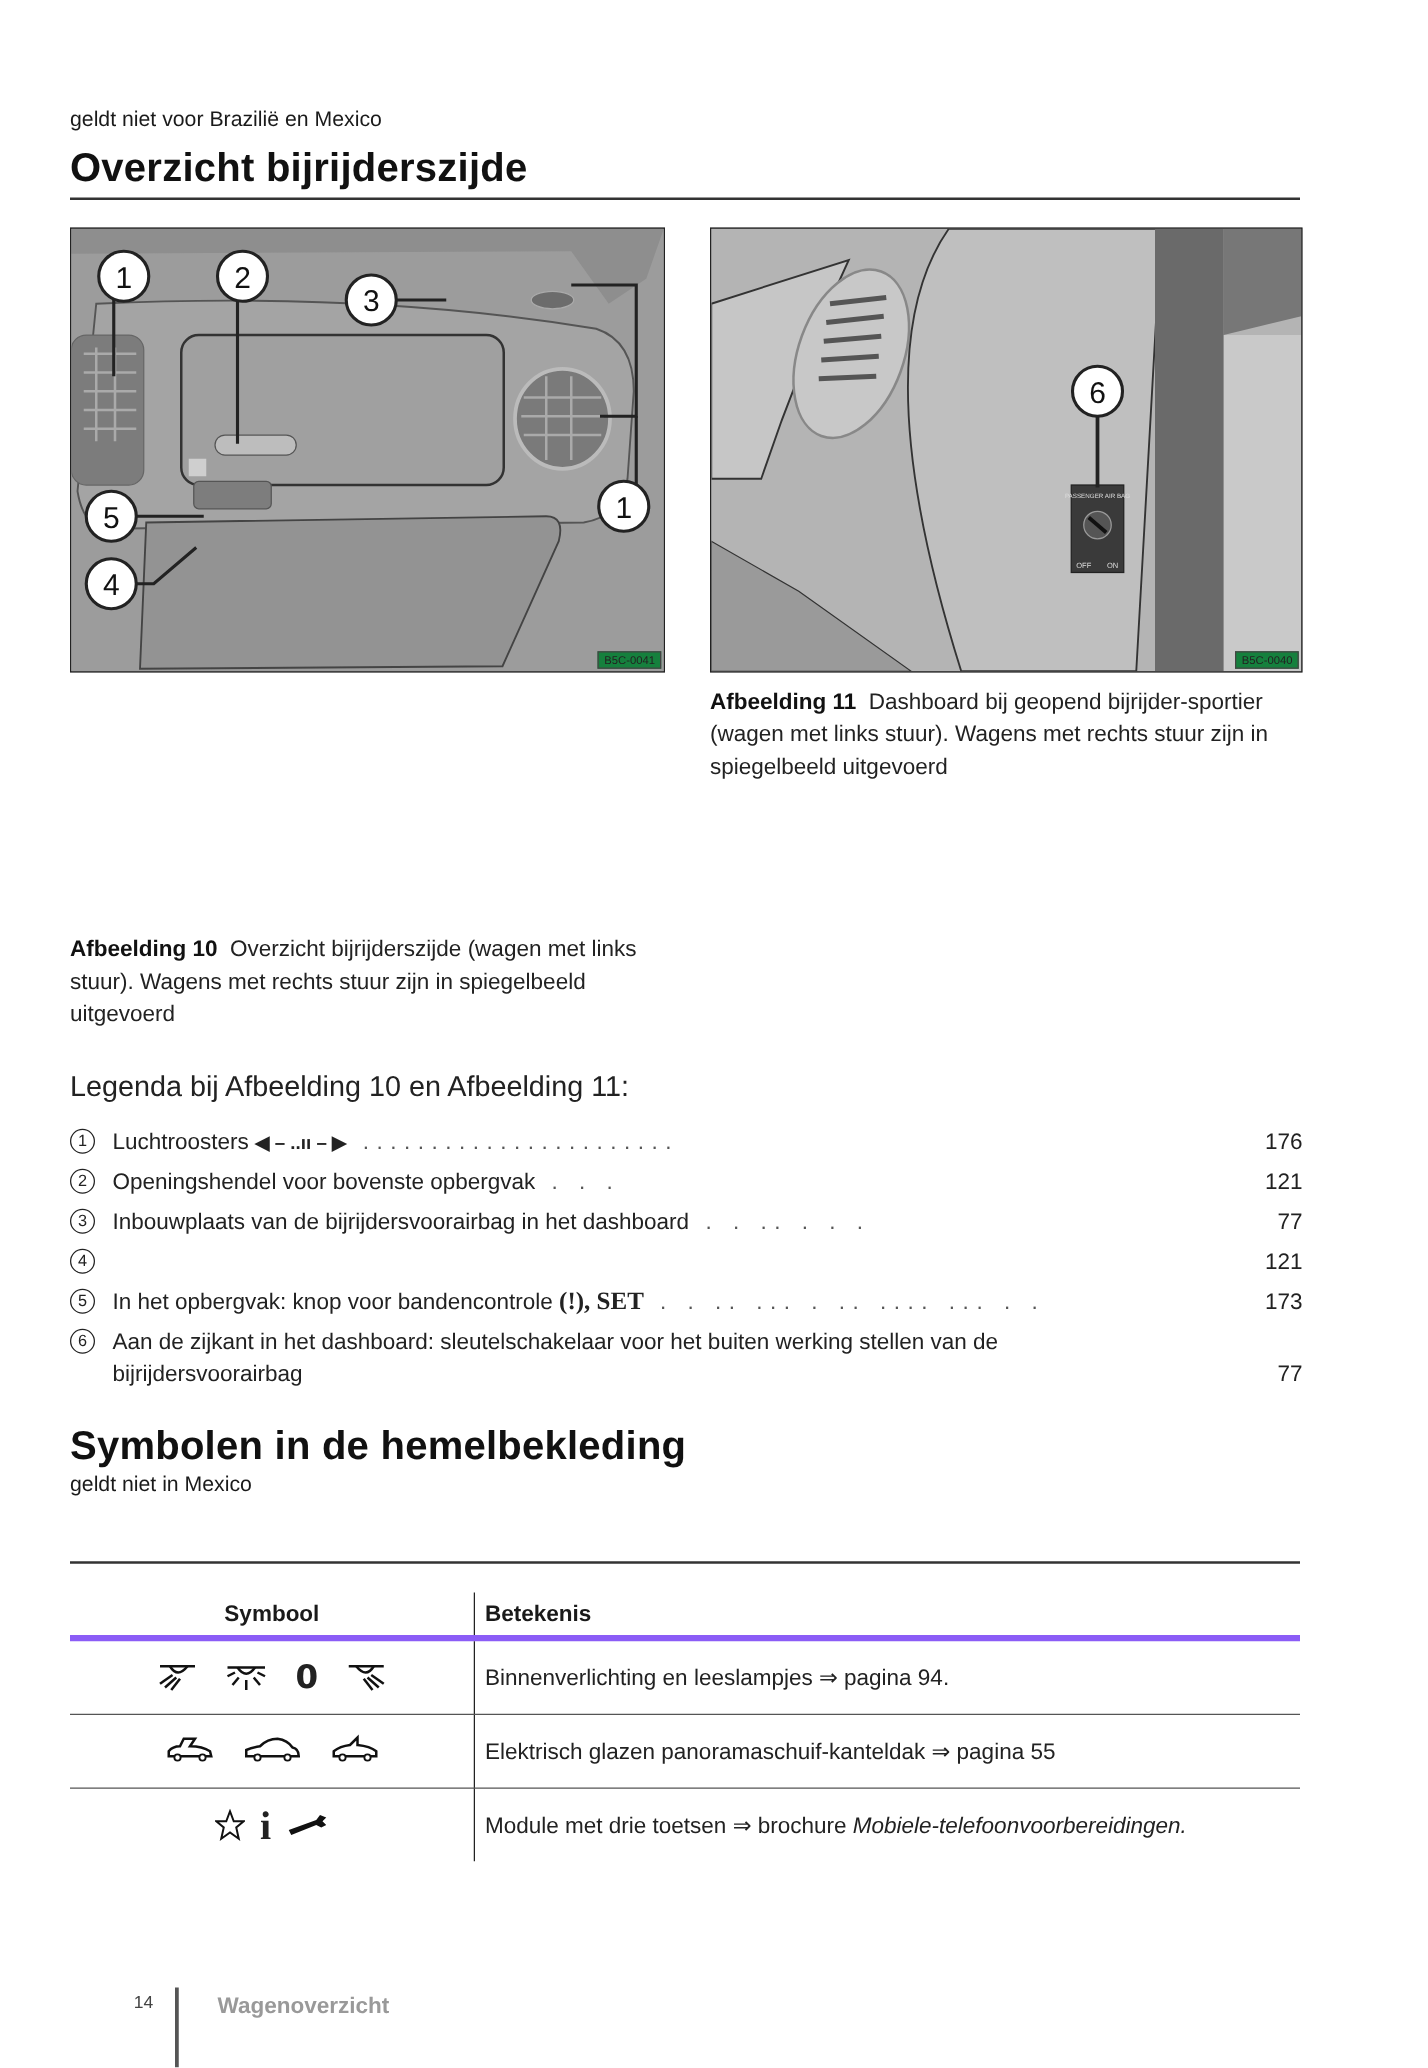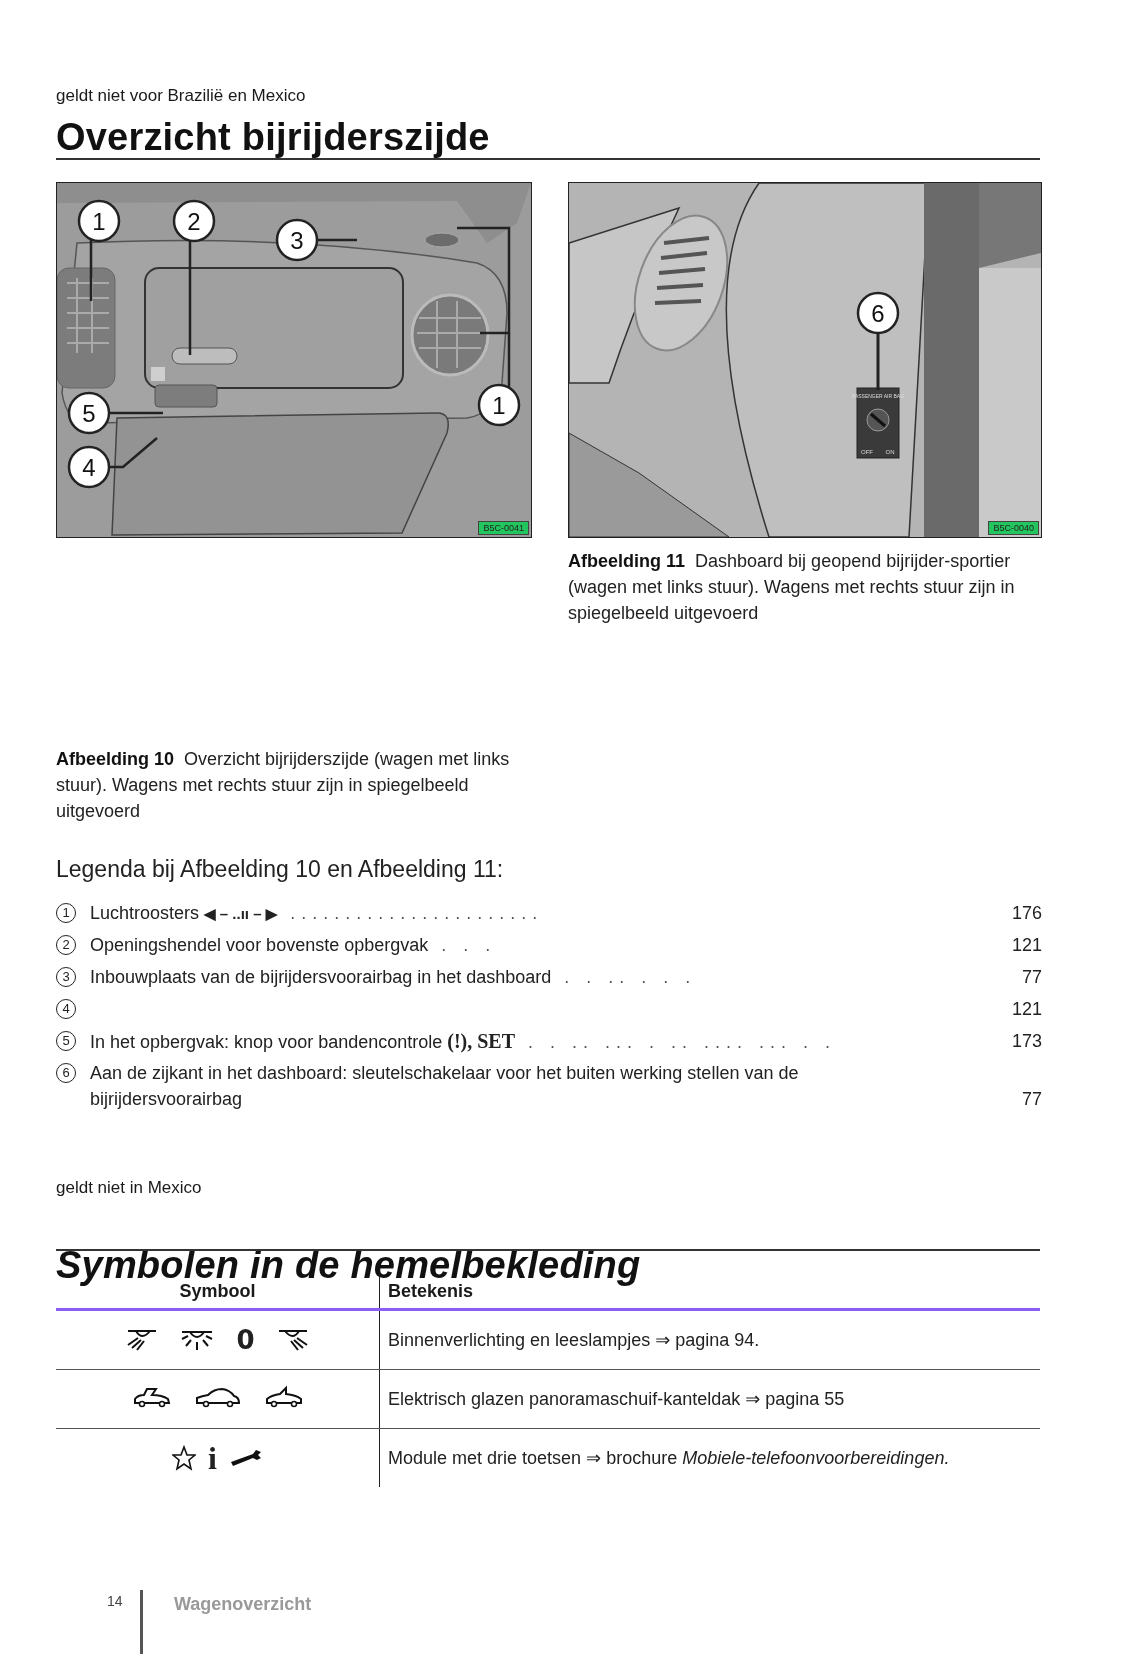--- a/index.html
+++ b/index.html
@@ -2,26 +2,26 @@
 <html><head>
 <meta charset="utf-8">
 <style>
   html, body { margin: 0; padding: 0; background: #ffffff; }
   body {
     width: 1142px; height: 1654px; position: relative; overflow: hidden;
     font-family: "Liberation Sans", sans-serif; color: #1a1a1a;
   }
   .abs { position: absolute; }
   .small-note { font-size: 17px; color: #1a1a1a; }
-  .h1 { font-size: 38px; font-weight: bold; letter-spacing: 0.2px; color: #111; }
+  .h1 { font-size: 32px; font-weight: bold; letter-spacing: 0.2px; color: #111; }
   .rule { position: absolute; height: 2px; background: #333; }
   .figure { position: absolute; border: 1.5px solid #222; overflow: hidden; background: #9a9a9a; }
   .figure svg { display: block; }
   .fig-code {
-    position: absolute; right: 2px; bottom: 2px; background: #22c55e; border: 1px solid #444;
+    position: absolute; right: 2px; bottom: 2px; background: #15803d; border: 1px solid #444;
     font-size: 9px; padding: 1px 4px; color: #222; font-family: "Liberation Sans", sans-serif;
   }
   .caption { position: absolute; font-size: 18px; line-height: 26px; color: #222; }
   .caption b { font-weight: bold; color: #111; }
   .legend-title { position: absolute; font-size: 23px; color: #222; }
   .legend-list { position: absolute; left: 56px; width: 986px; }
   .legend-item { position: relative; display: flex; align-items: flex-start; font-size: 18px; line-height: 26px; height: 32px; }
   .legend-item.two-line { height: 58px; }
   .num-circle {
     flex: 0 0 auto; width: 18px; height: 18px; border: 1.4px solid #222; border-radius: 50%;
@@ -29,21 +29,21 @@
   }
   .legend-text { flex: 1 1 auto; color: #222; }
   .legend-page { position: absolute; right: 0; bottom: 6px; color: #222; }
   .legend-item.single .legend-page { top: 0; bottom: auto; }
   .dots { color: #555; letter-spacing: 6px; margin-left: 8px; }
   .vent-sym { font-weight: bold; font-size: 15px; }
   .set-sym { font-weight: bold; font-family: "Liberation Serif", serif; font-size: 20px; }
   table.sym {
     position: absolute; left: 56px; top: 1274px; width: 984px; border-collapse: collapse;
   }
-  table.sym th { font-size: 18px; font-weight: bold; text-align: left; height: 34px; padding: 0 8px; border-bottom: 3px solid #8b5cf6; }
+  table.sym th { font-size: 18px; font-weight: bold; text-align: left; height: 34px; padding: 0 8px; border-bottom: 5px solid #8b5cf6; }
   table.sym th.c1 { text-align: center; width: 307px; }
   table.sym td { height: 58px; border-bottom: 1.5px solid #555; font-size: 18px; color: #222; padding: 0 8px; }
   table.sym tr:last-child td { border-bottom: none; }
   table.sym td.c1, table.sym th.c1 { border-right: 1.5px solid #222; text-align: center; }
   .sym-icons { display: inline-flex; gap: 22px; align-items: center; justify-content: center; }
   .footer-num { position: absolute; left: 107px; top: 1593px; font-size: 14px; color: #444; }
   .footer-bar { position: absolute; left: 140px; top: 1590px; width: 2.5px; height: 64px; background: #555; }
   .footer-title { position: absolute; left: 174px; top: 1594px; font-size: 18px; font-weight: bold; color: #999; }
 </style>
 </head>
@@ -191,21 +191,21 @@
     <a class="legend-page">173</a>
   </div>
   <div class="legend-item two-line">
     <span class="num-circle">6</span>
     <span class="legend-text" style="width:820px; flex:0 0 820px;">Aan de zijkant in het dashboard: sleutelschakelaar voor het buiten werking stellen van de bijrijdersvoorairbag</span>
     <a class="legend-page">77</a>
   </div>
 </div>
 
 <div class="abs small-note" style="left:56px; top:1178px;">geldt niet in Mexico</div>
-<div class="abs h1" style="left:56px; top:1244px;font-style:italic;">Symbolen in de hemelbekleding</div>
+<div class="abs h1" style="left:56px; top:1138px;">Symbolen in de hemelbekleding</div>
 <div class="rule" style="left:56px; top:1249px; width:984px;"></div>
 
 <table class="sym">
   <thead>
     <tr>
       <th class="c1">Symbool</th>
       <th>Betekenis</th>
     </tr>
   </thead>
   <tbody>

